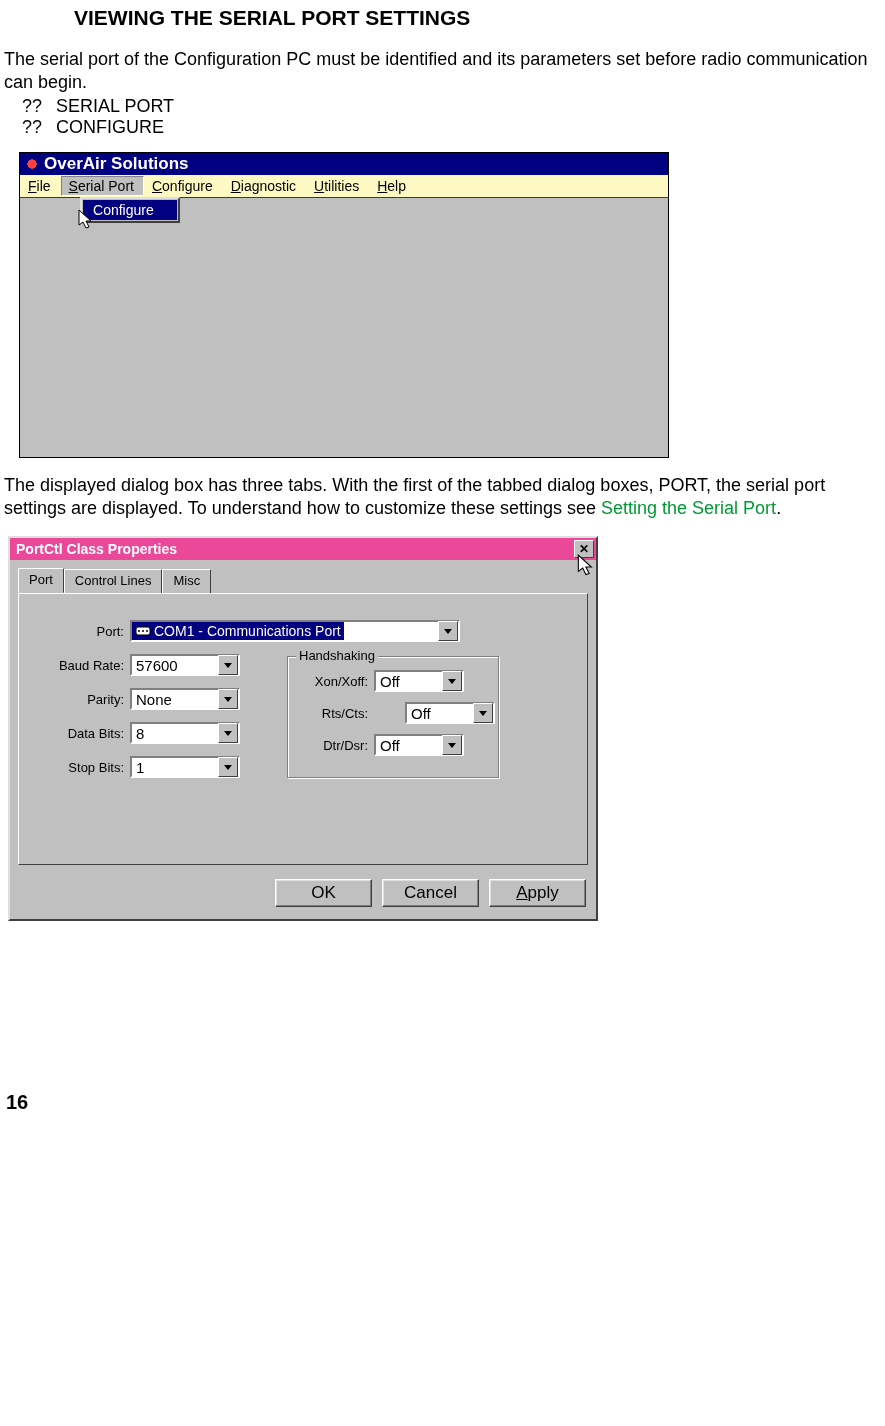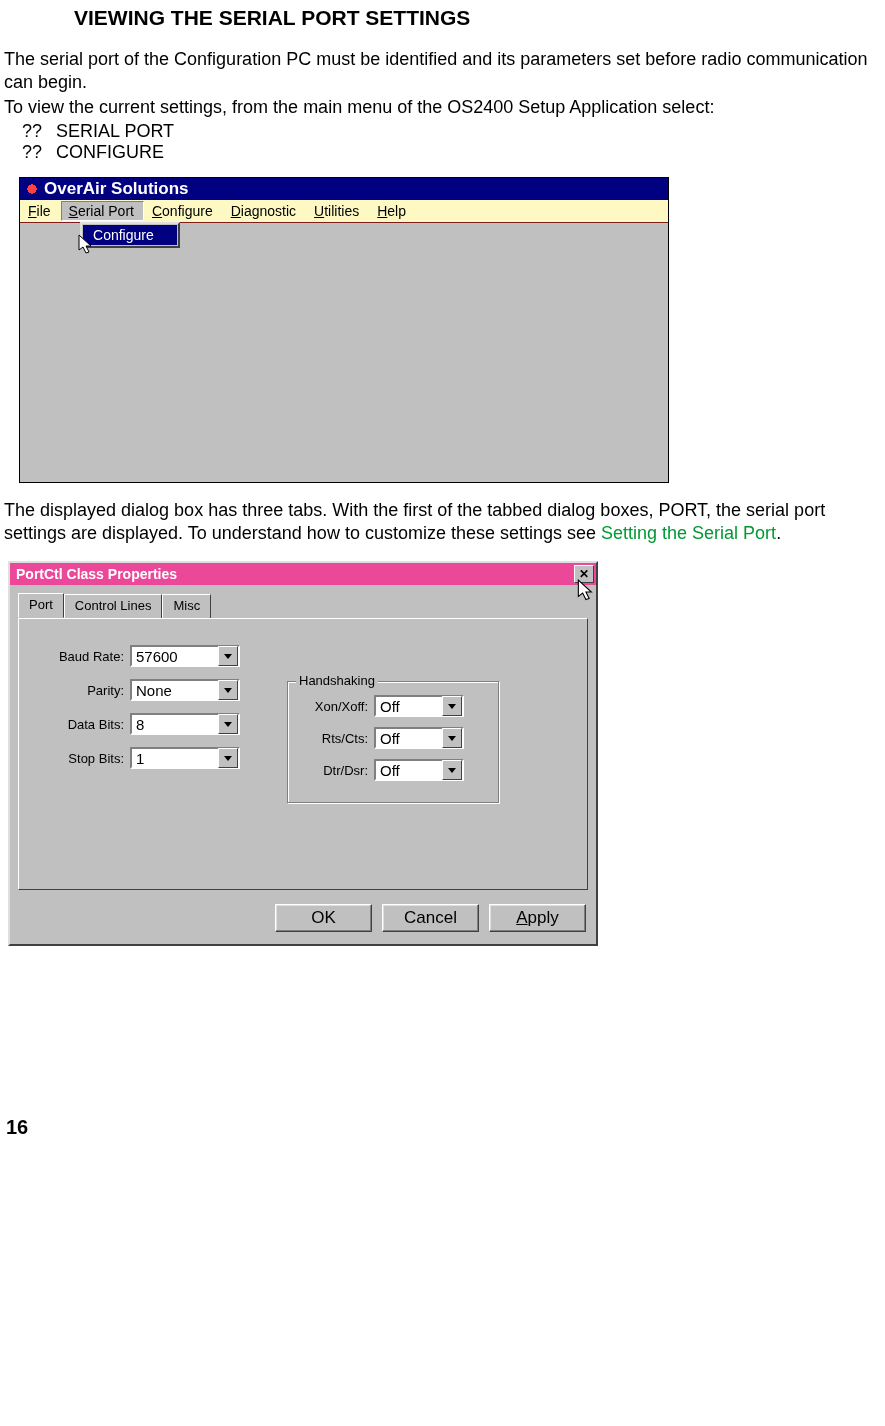--- a/index.html
+++ b/index.html
@@ -196,21 +196,20 @@
   .cursor2 { position:absolute; top:-6px; right:-2px; }
 </style>
 </head>
 <body>
 
 <div class="page">
 
   <div class="heading">VIEWING THE SERIAL PORT SETTINGS</div>
 
   <div class="para">The serial port of the Configuration PC must be identified and its parameters set before radio communication can begin.</div>
-  <div class="para">To view the current settings, from the main menu of the OS2400 Setup Application select:</div>
 
   <div class="list">
     <div class="list-row">
       <span class="marker">??</span>
       <span>SERIAL PORT</span>
     </div>
     <div class="list-row">
       <span class="marker">??</span>
       <span>CONFIGURE</span>
     </div>
@@ -253,20 +252,37 @@
       <div class="tab">Control Lines</div>
       <div class="tab">Misc</div>
       <svg class="cursor2" width="22" height="26" viewBox="0 0 18 24">
         <polygon points="1,1 1,16 5,13 8,19 11,18 8,12 13,12" fill="#fff" stroke="#000" stroke-width="1"></polygon>
       </svg>
     </div>
 
     <div class="tabpanel">
 
       <div style="position:absolute; left:0; top:20px;">
+        <div class="formrow">
+          <div class="formlabel">Port:</div>
+          <div class="combo" style="width:330px;">
+            <span class="sel">
+              <svg width="16" height="14">
+                  <rect x="1" y="3" width="14" height="8" rx="2" fill="#fff" stroke="#000"></rect>
+                  <circle cx="4" cy="7" r="1" fill="#000"></circle>
+                  <circle cx="8" cy="7" r="1" fill="#000"></circle>
+                  <circle cx="12" cy="7" r="1" fill="#000"></circle>
+                </svg>
+              <span>COM1 - Communications Port</span>
+            </span>
+            <span class="arrow">
+                <span class="tri-down"></span>
+              </span>
+          </div>
+        </div>
         <div class="formrow">
           <div class="formlabel">Baud Rate:</div>
           <div class="combo" style="width:110px;">
             <span class="val">57600</span>
             <span class="arrow">
                 <span class="tri-down"></span>
               </span>
           </div>
         </div>
         <div class="formrow">
@@ -303,21 +319,21 @@
         <div style="padding-top:8px;">
           <div class="formrow" style="height:32px;">
             <div class="formlabel" style="width:80px;">Xon/Xoff:</div>
             <div class="combo" style="width:90px;">
               <span class="val">Off</span>
               <span class="arrow">
                   <span class="tri-down"></span>
                 </span>
             </div>
           </div>
-          <div class="formrow" style="height:32px;">
+          <div class="formrow" style="height:32px;gap:31px;">
             <div class="formlabel" style="width:80px;">Rts/Cts:</div>
             <div class="combo" style="width:90px;">
               <span class="val">Off</span>
               <span class="arrow">
                   <span class="tri-down"></span>
                 </span>
             </div>
           </div>
           <div class="formrow" style="height:32px;">
             <div class="formlabel" style="width:80px;">Dtr/Dsr:</div>

